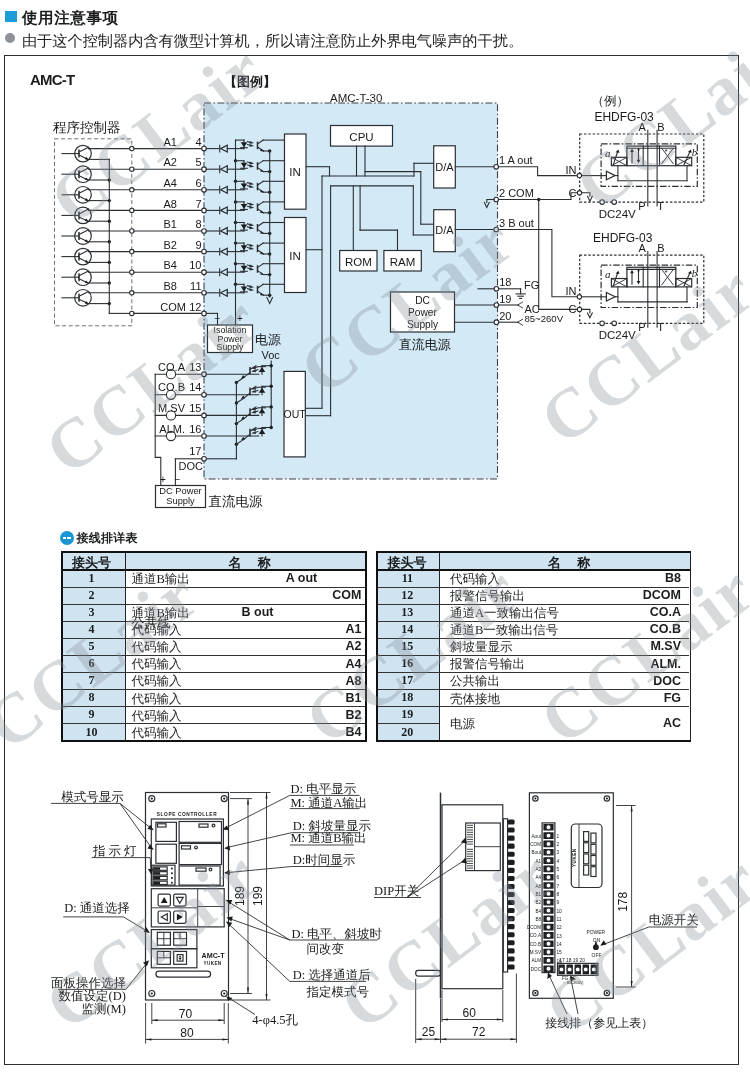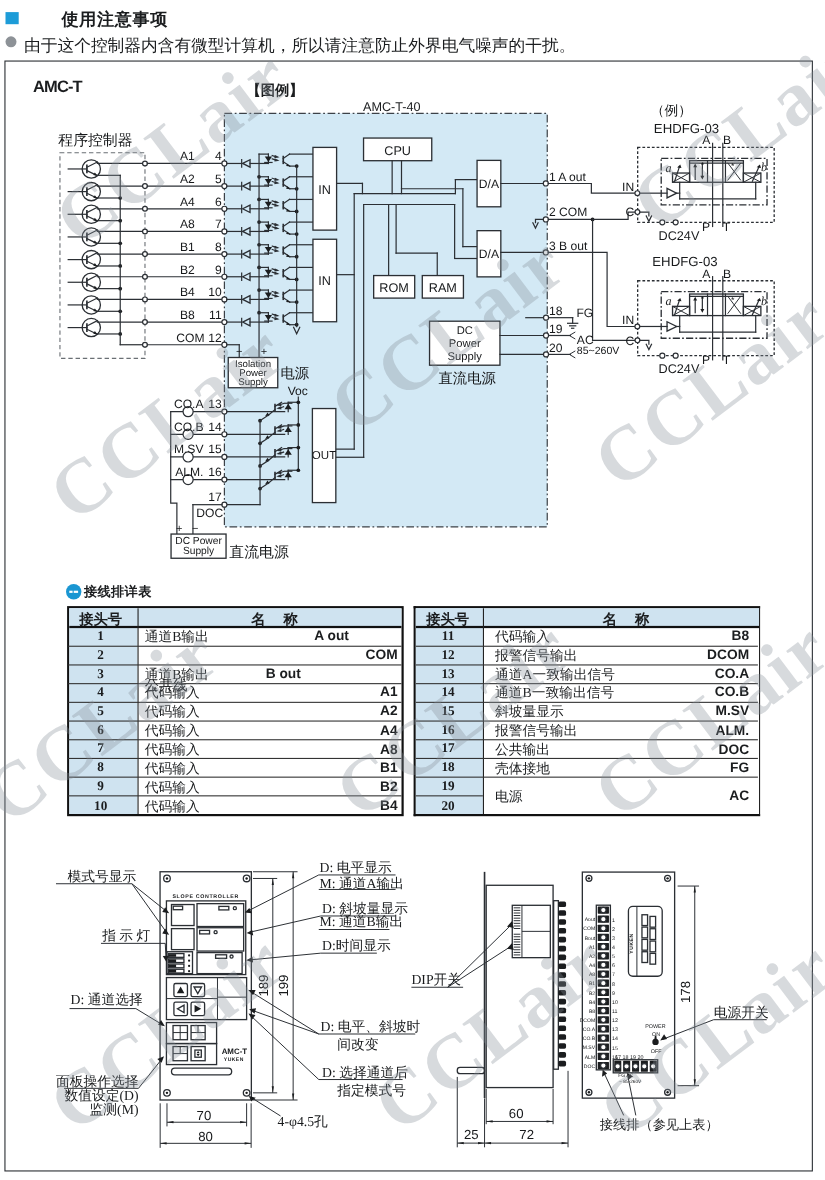--- a/index.html
+++ b/index.html
@@ -10,33 +10,33 @@
 .wm{position:absolute;font-family:"Liberation Serif",serif;font-weight:bold;
   font-size:70px;letter-spacing:2px;color:rgba(134,142,152,0.33);
   transform:rotate(-37deg);transform-origin:center;white-space:nowrap;z-index:30;pointer-events:none;}
 </style>
 </head>
 <body>
 <div id="page">
 
 <div class="abs" style="left:5.2px;top:11px;width:11.4px;height:11.4px;background:#1d9cd8;"></div>
 
-<div class="abs" style="left:22px;top:7.5px;font-size:15.5px;font-weight:bold;letter-spacing:0.6px;margin-left:34px;">使用注意事项</div>
+<div class="abs" style="left:22px;top:7.5px;font-size:15.5px;font-weight:bold;letter-spacing:0.6px;">使用注意事项</div>
 
 <div class="abs" style="left:5px;top:33px;width:10.4px;height:10.4px;border-radius:50%;background:#8d9297;"></div>
 
 <div class="abs ser" style="left:21.9px;top:31.2px;font-size:15.2px;letter-spacing:0px;">由于这个控制器内含有微型计算机，所以请注意防止外界电气噪声的干扰。</div>
 
 <div class="abs" style="left:4px;top:54.5px;width:733px;height:1008px;border:1.4px solid #2a2e33;"></div>
 
 <div class="abs" style="left:30px;top:70.5px;font-size:15px;font-weight:bold;letter-spacing:-0.8px;">AMC-T</div>
 
 <div class="abs" style="left:224px;top:72.5px;font-size:13px;font-weight:bold;">【图例】</div>
 
-<div class="abs" style="left:330px;top:92px;font-size:11.5px;">AMC-T-40</div>
+<div class="abs" style="left:330px;top:92px;font-size:11.5px;">AMC-T-30</div>
 
 <div class="abs" style="left:59.6px;top:531px;width:14px;height:14px;border-radius:50%;background:#1a96d2;"></div>
 <div class="abs" style="left:62.6px;top:537.2px;width:3.4px;height:1.7px;background:#fff;"></div>
     <div class="abs" style="left:67.4px;top:537.2px;width:3.4px;height:1.7px;background:#fff;"></div>
 
 <div class="abs" style="left:76.4px;top:530px;font-size:12px;font-weight:bold;letter-spacing:0.3px;">接线排详表</div>
 
 <div class="abs" style="left:60.5px;top:551px;width:306px;height:190.6px;border-top:2.4px solid #111;border-bottom:2.2px solid #111;border-left:2.4px solid #111;border-right:2.4px solid #111;box-sizing:border-box;">
   <div style="position:absolute;left:0;top:0;width:62px;height:100%;background:#cfe3f0;"></div>
   <div style="position:absolute;left:0;top:0;width:100%;height:15.8px;background:#cfe3f0;border-bottom:2px solid #111;box-sizing:content-box;"></div>

